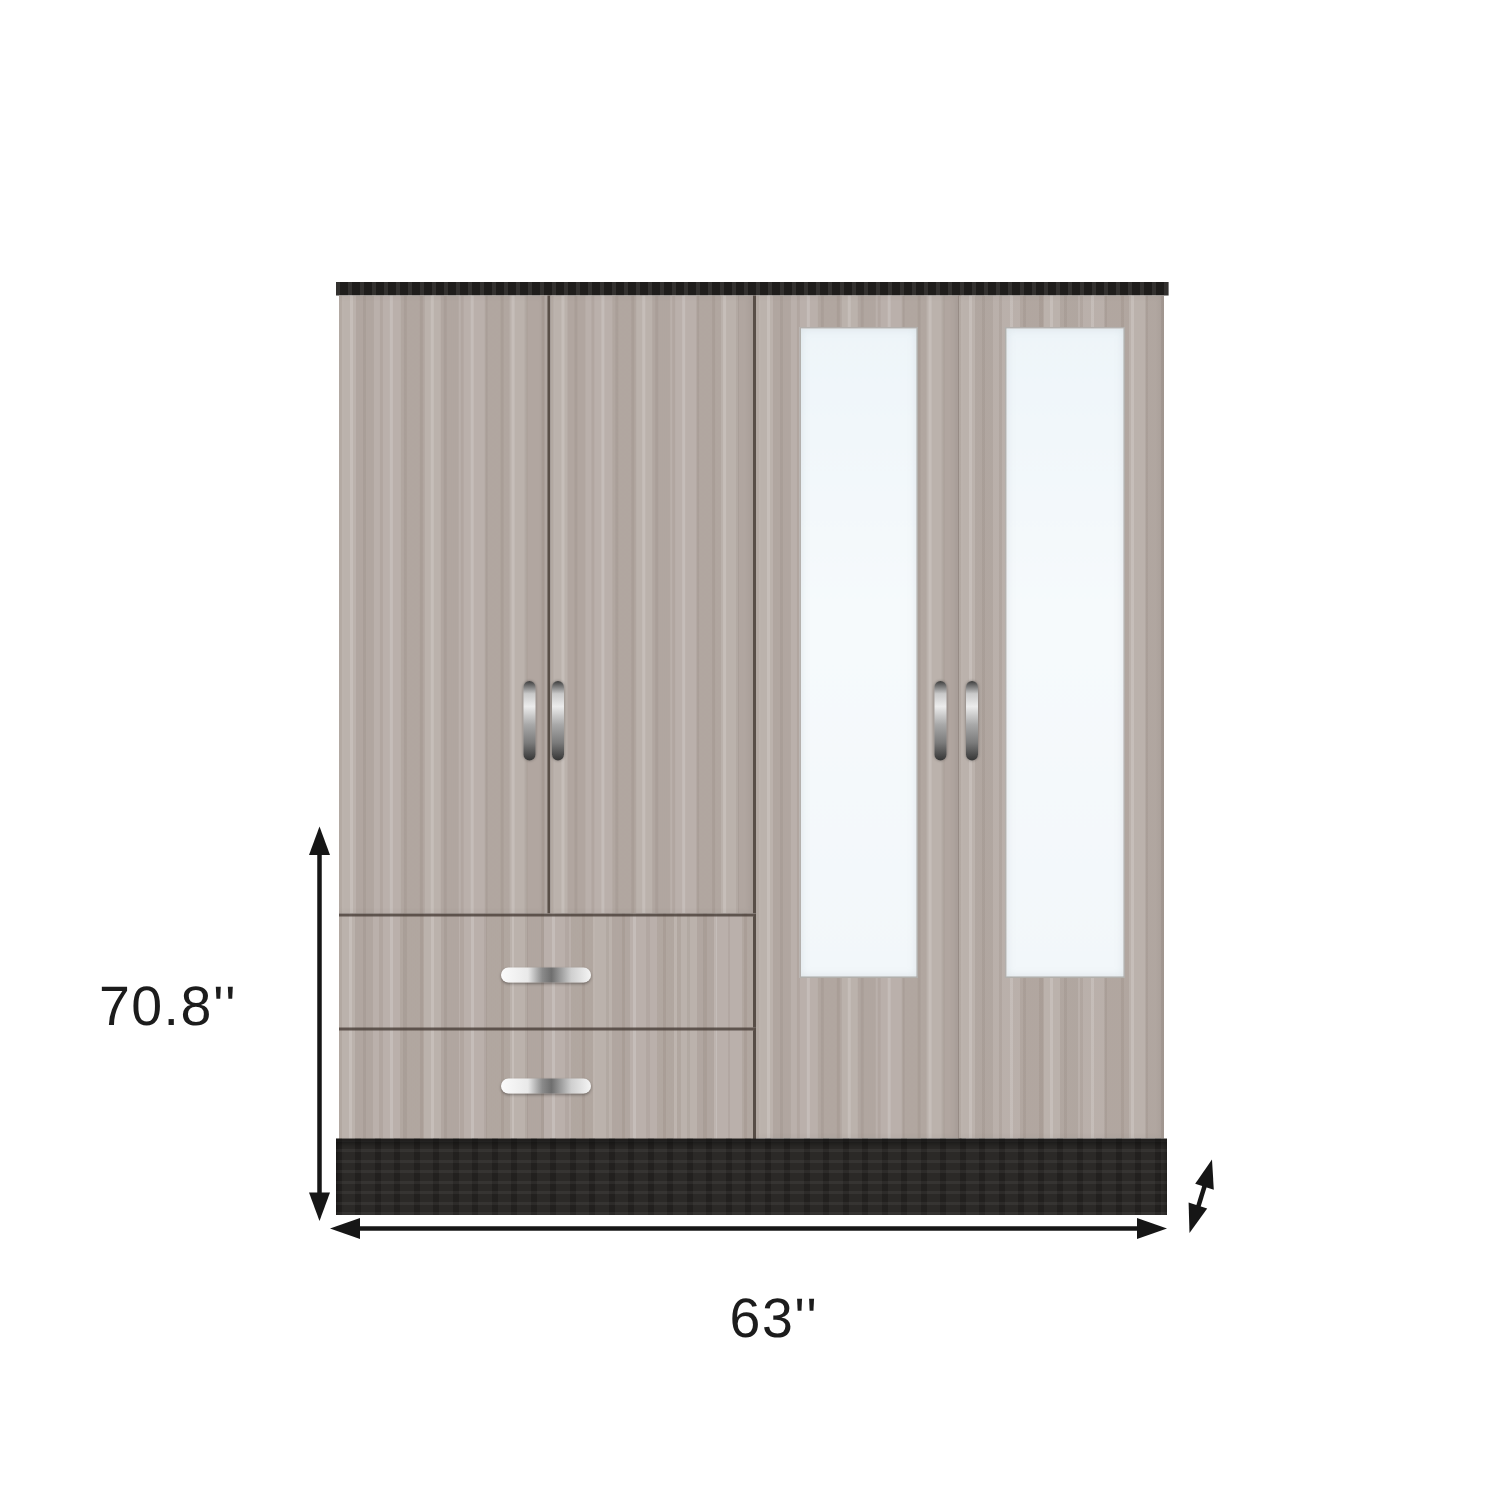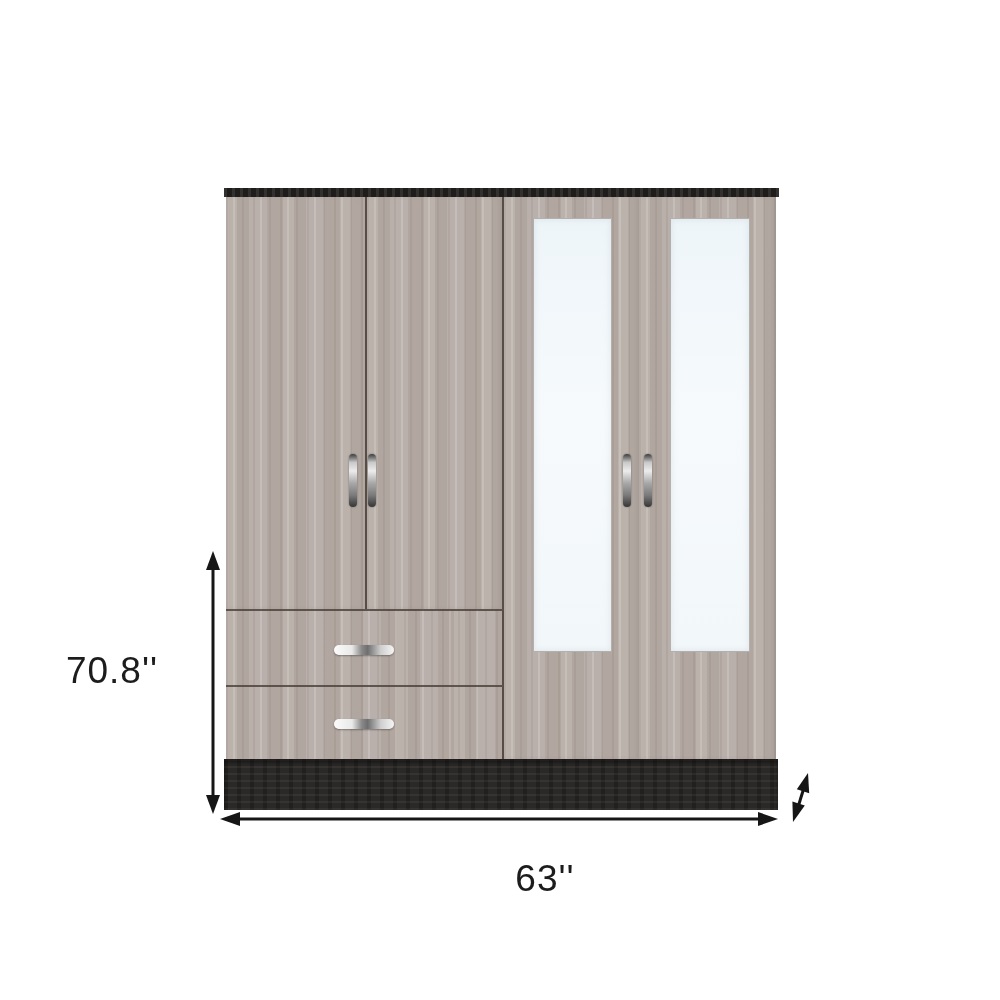--- a/index.html
+++ b/index.html
@@ -114,15 +114,15 @@
 
       <g>
         <line x1="796.5" y1="812" x2="804.5" y2="786" stroke-width="3"></line>
         <polygon points="808,773 809.2,793.2 796.8,789.2" stroke="none"></polygon>
         <polygon points="793,822 804.8,805.6 792.4,801.6" stroke="none"></polygon>
       </g>
     </g>
   </svg>
 
   <div class="abs dim-label" style="left:52px;top:650px;width:120px;">70.8''</div>
-  <div class="abs dim-label" style="left:488px;top:858px;width:114px;">63''</div>
+  <div class="abs dim-label" style="left:459px;top:858px;width:114px;">63''</div>
 
 </div>
 
 </body></html>

